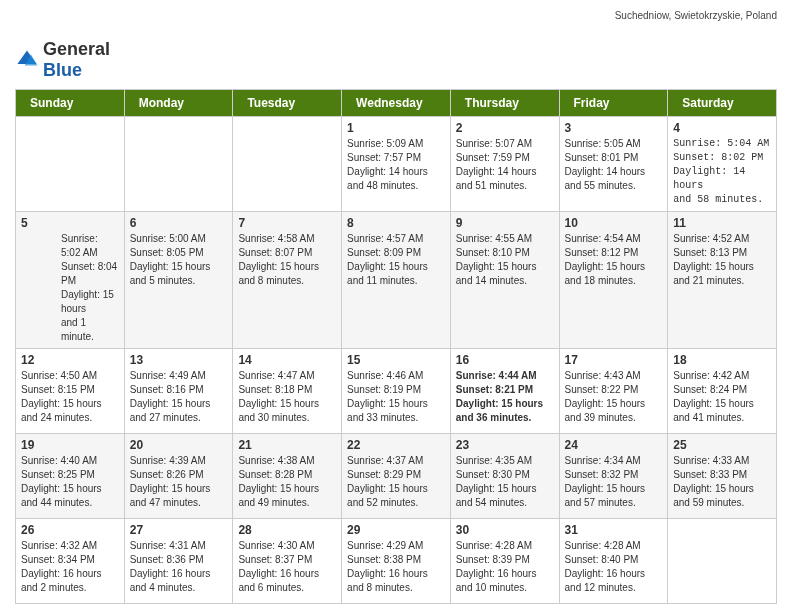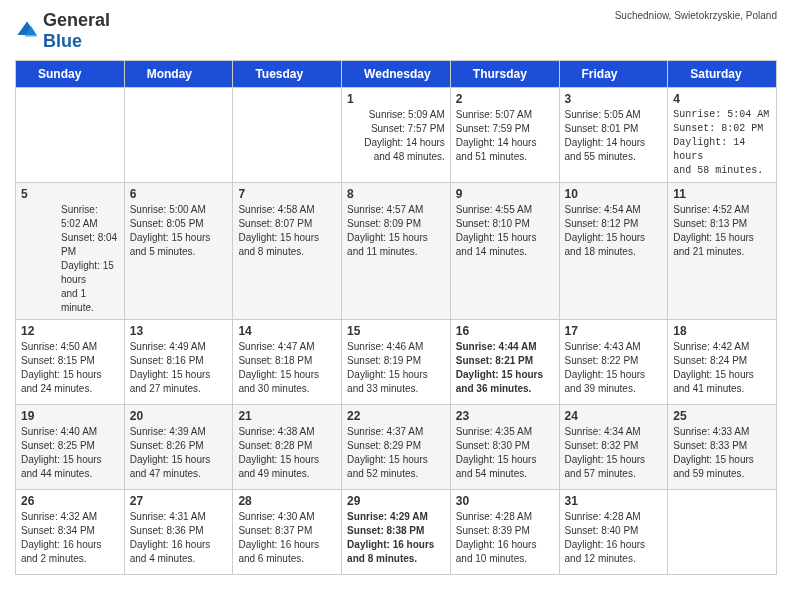--- a/index.html
+++ b/index.html
@@ -13,20 +13,21 @@
     .header {
       display: flex;
       justify-content: space-between;
       align-items: flex-start;
       margin-bottom: 8px;
     }
     .logo {
       display: flex;
       align-items: center;
       gap: 4px;
+      margin-top: 29px;
     }
     .logo-text-general {
       font-size: 18px;
       font-weight: bold;
       color: #333;
     }
     .logo-text-blue {
       font-size: 18px;
       font-weight: bold;
       color: #1a5fa8;
@@ -46,26 +47,26 @@
     .location-title {
       font-size: 10px;
       color: #444;
     }
     table {
       width: 100%;
       border-collapse: collapse;
       table-layout: fixed;
     }
     thead tr th {
-      background-color: #1d4ed8;
+      background-color: #4d7c0f;
       color: #fff;
       font-size: 12px;
       font-weight: bold;
       text-align: left;
-      padding: 6px 22px;
+      padding: 6px 14px;
       border: 1px solid #ccc;
     }
     tbody tr td {
       vertical-align: top;
       border: 1px solid #ccc;
       padding: 4px 5px;
       font-size: 10.5px;
       color: #333;
       background: #fff;
       height: 85px;
@@ -120,21 +121,21 @@
         <th>Saturday</th>
       </tr>
   </thead>
   <tbody id="calendar-body">
       <tr>
         <td class="empty"></td>
         <td class="empty"></td>
         <td class="empty"></td>
         <td>
           <span class="day-num">1</span>
-          <div class="day-info" style="white-space: pre-line; text-align: right;">Sunrise: 5:09 AM
+          <div class="day-info" style="white-space: pre-line;">Sunrise: 5:09 AM
 Sunset: 7:57 PM
 Daylight: 14 hours
 and 48 minutes.</div>
         </td>
         <td>
           <span class="day-num">2</span>
           <div class="day-info" style="white-space: pre-line;">Sunrise: 5:07 AM
 Sunset: 7:59 PM
 Daylight: 14 hours
 and 51 minutes.</div>
@@ -324,21 +325,21 @@
         </td>
         <td>
           <span class="day-num">28</span>
           <div class="day-info" style="white-space: pre-line;">Sunrise: 4:30 AM
 Sunset: 8:37 PM
 Daylight: 16 hours
 and 6 minutes.</div>
         </td>
         <td>
           <span class="day-num">29</span>
-          <div class="day-info" style="white-space: pre-line; font-weight: bold;">Sunrise: 4:29 AM
+          <div class="day-info" style="white-space: pre-line;">Sunrise: 4:29 AM
 Sunset: 8:38 PM
 Daylight: 16 hours
 and 8 minutes.</div>
         </td>
         <td>
           <span class="day-num">30</span>
           <div class="day-info" style="white-space: pre-line;">Sunrise: 4:28 AM
 Sunset: 8:39 PM
 Daylight: 16 hours
 and 10 minutes.</div>

